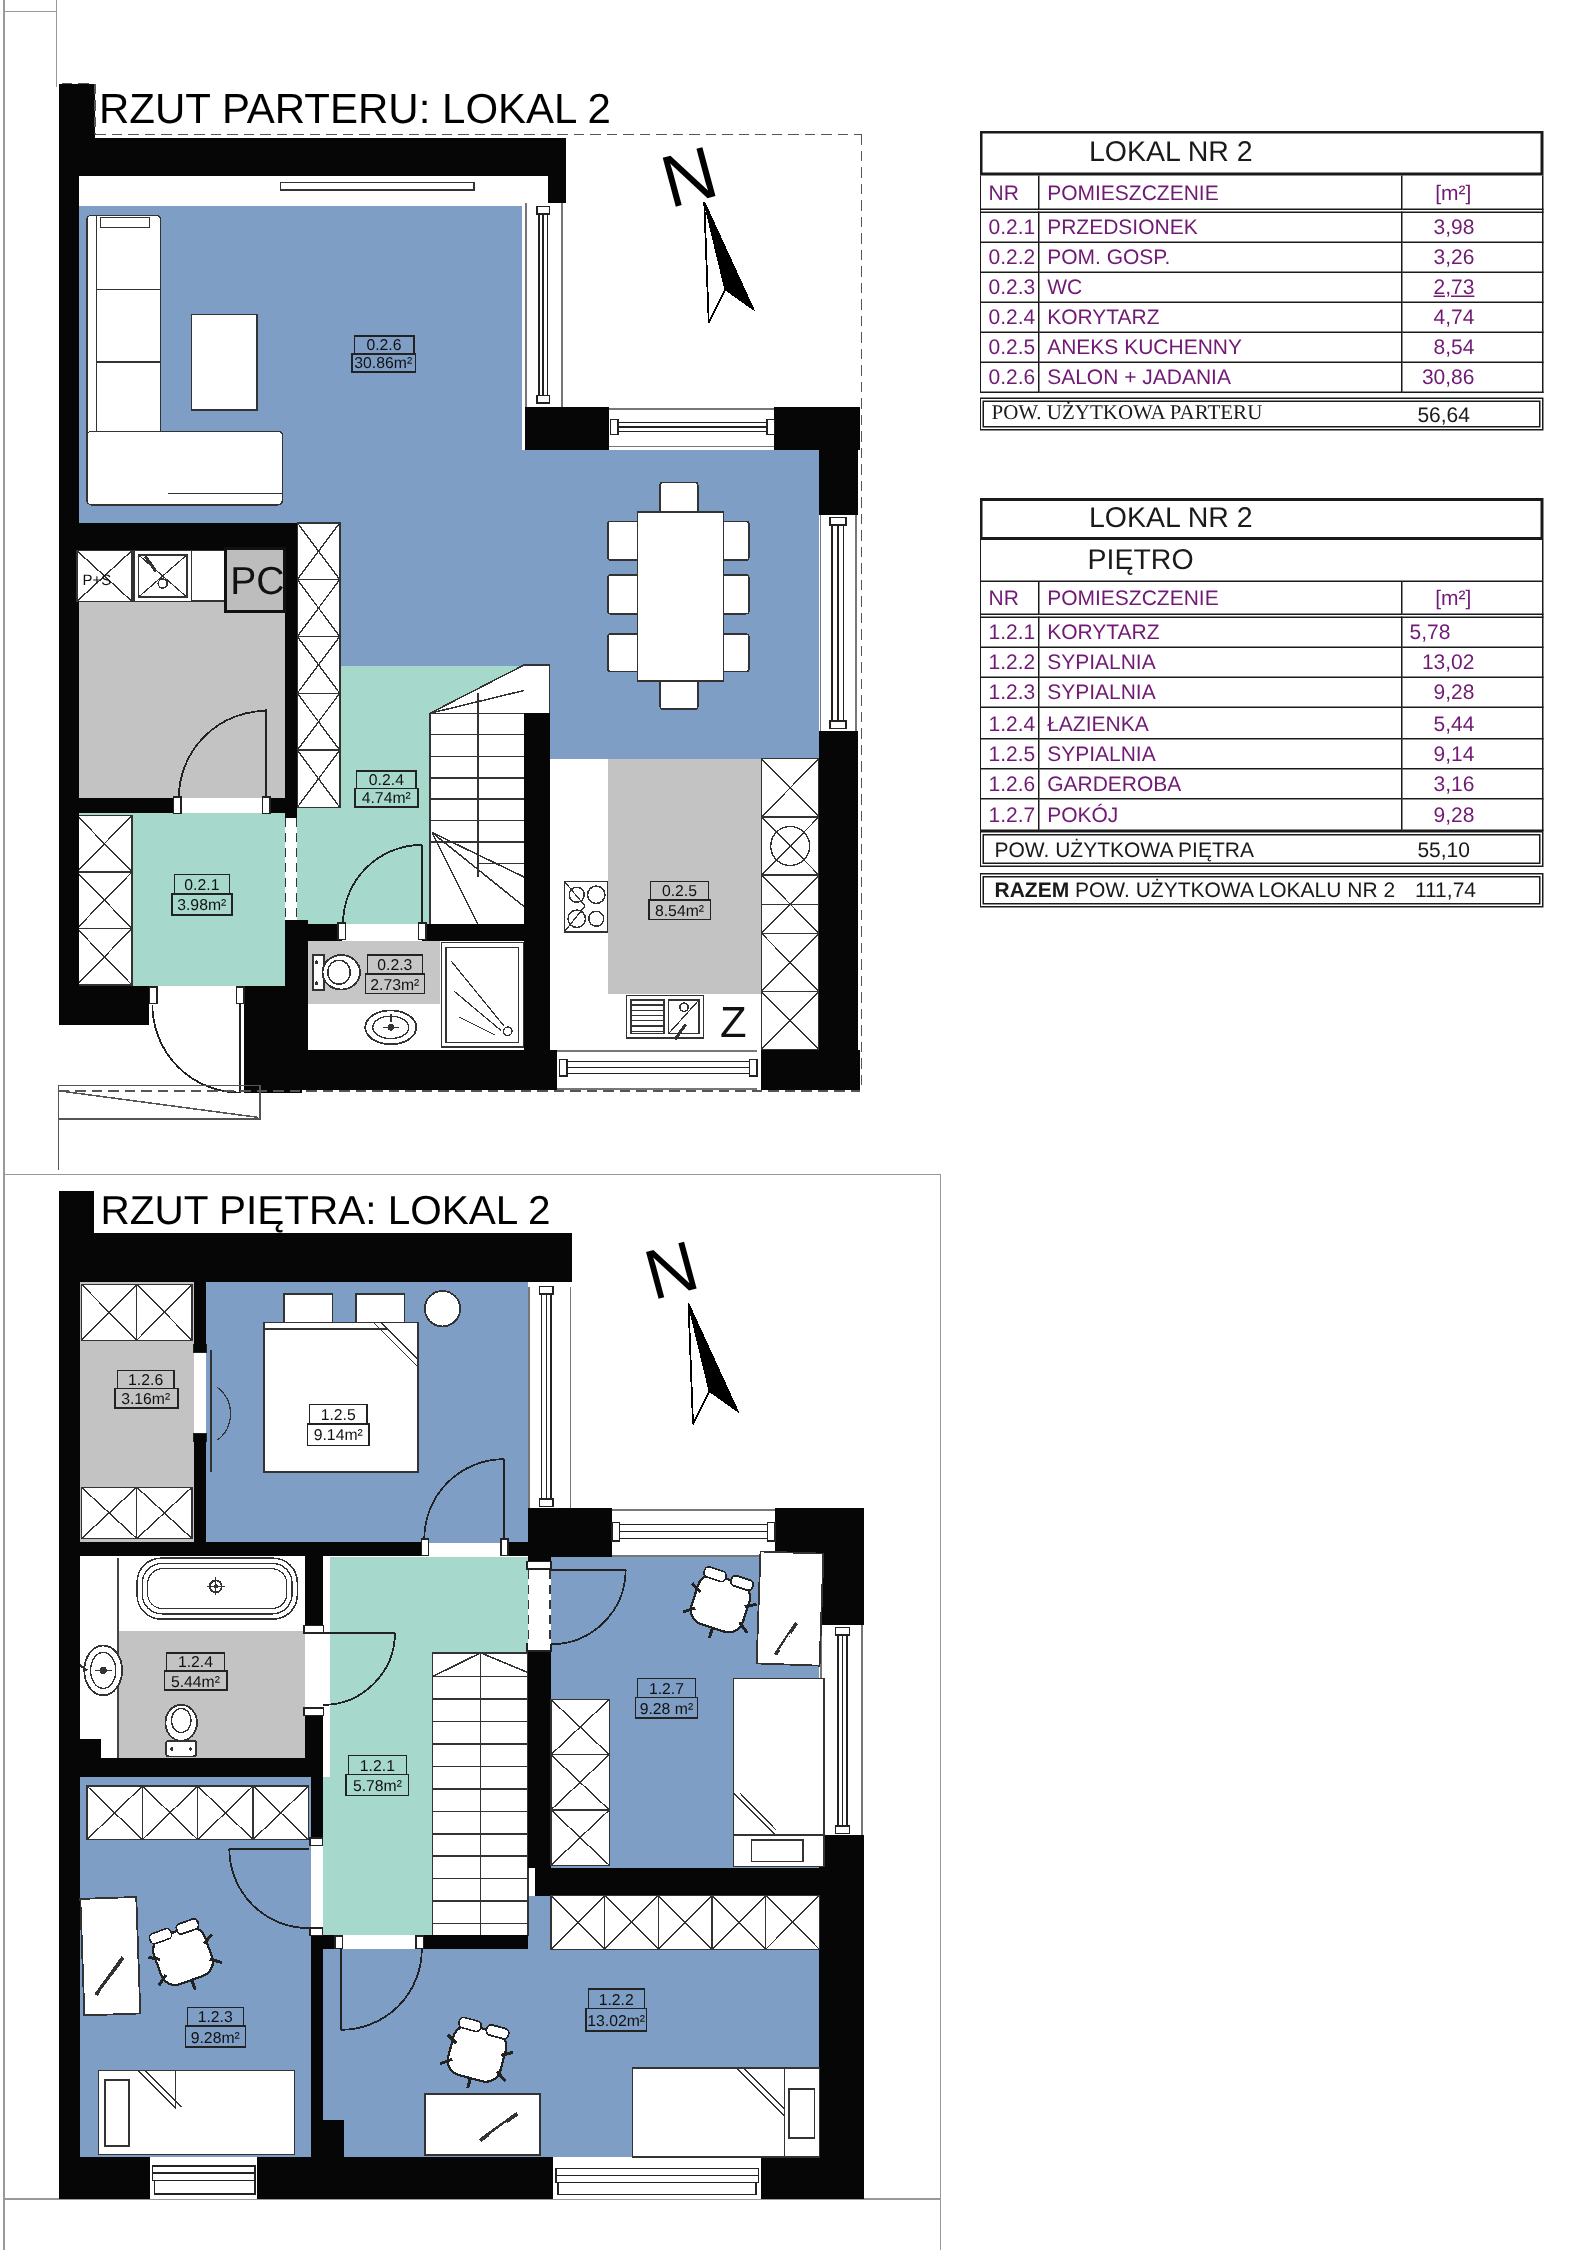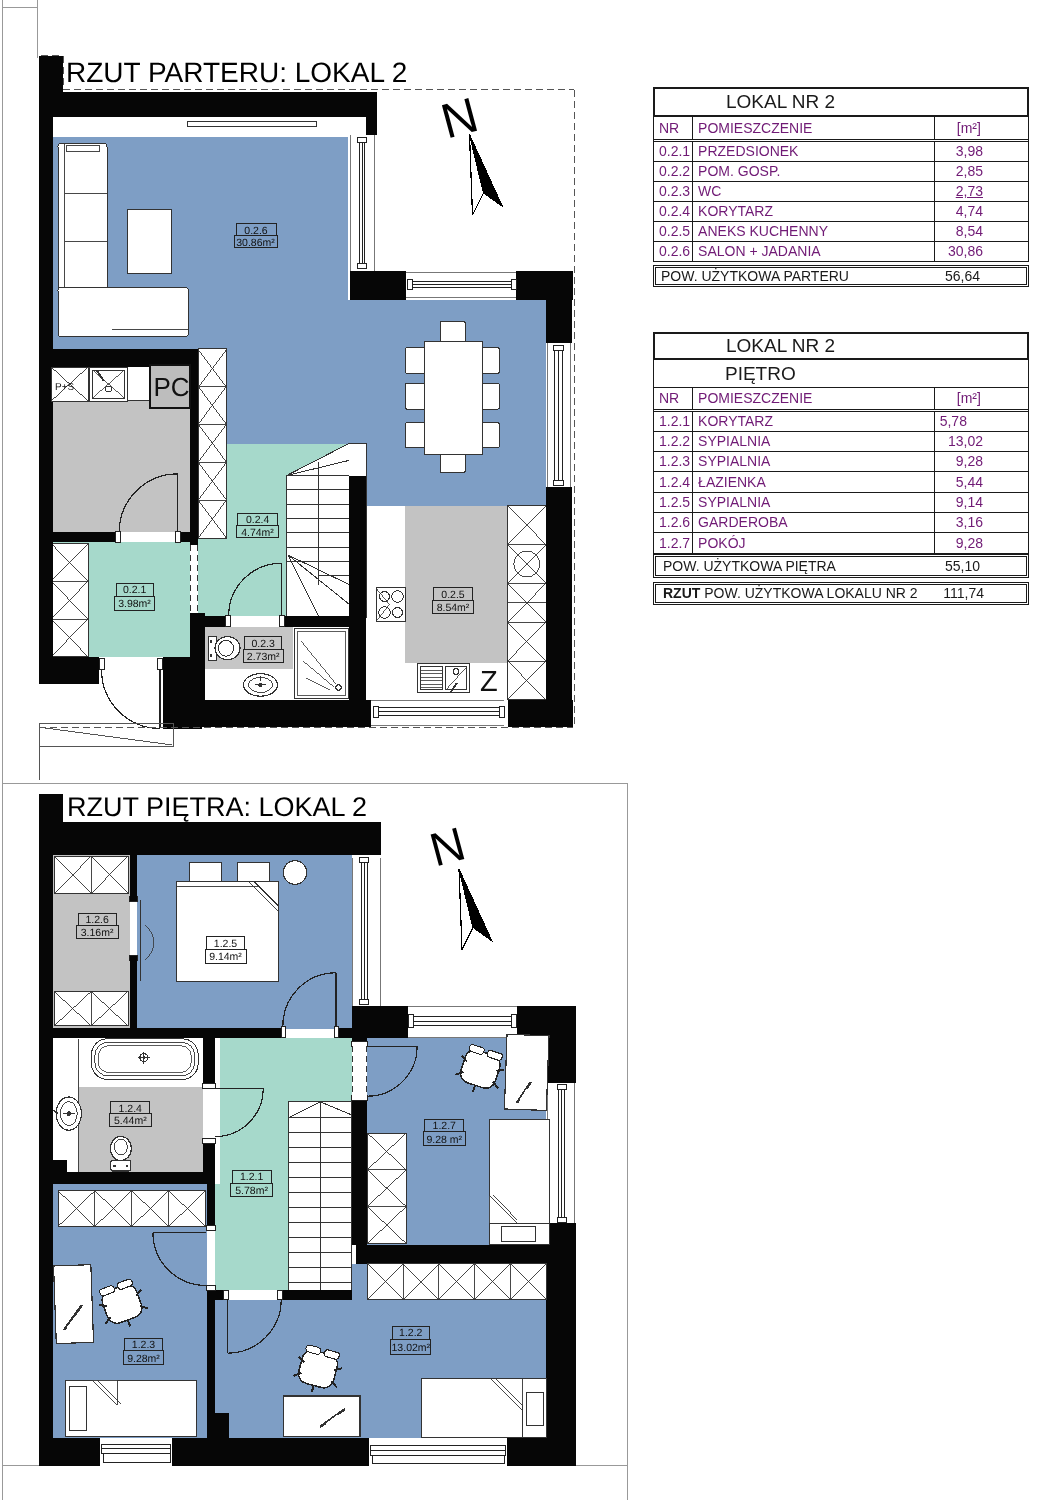--- a/index.html
+++ b/index.html
@@ -861,21 +861,21 @@
               <td colspan="3" style="border-bottom:1px solid #1a1a1a;padding:0;"></td>
             </tr>
 <tr style="height:20px;">
               <td style="border-right:1px solid #1a1a1a;border-bottom:1px solid #1a1a1a;">0.2.1</td>
               <td style="border-right:1px solid #1a1a1a;border-bottom:1px solid #1a1a1a;">PRZEDSIONEK</td>
               <td style="border-bottom:1px solid #1a1a1a;text-align:right;padding-right:46px;">3,98</td>
             </tr>
 <tr style="height:20px;">
               <td style="border-right:1px solid #1a1a1a;border-bottom:1px solid #1a1a1a;">0.2.2</td>
               <td style="border-right:1px solid #1a1a1a;border-bottom:1px solid #1a1a1a;">POM. GOSP.</td>
-              <td style="border-bottom:1px solid #1a1a1a;text-align:right;padding-right:46px;">2,85</td>
+              <td style="border-bottom:1px solid #1a1a1a;text-align:right;padding-right:46px;">3,26</td>
             </tr>
 <tr style="height:20px;">
               <td style="border-right:1px solid #1a1a1a;border-bottom:1px solid #1a1a1a;">0.2.3</td>
               <td style="border-right:1px solid #1a1a1a;border-bottom:1px solid #1a1a1a;">WC</td>
               <td style="border-bottom:1px solid #1a1a1a;text-align:right;padding-right:46px;text-decoration:underline;">2,73</td>
             </tr>
 <tr style="height:20px;">
               <td style="border-right:1px solid #1a1a1a;border-bottom:1px solid #1a1a1a;">0.2.4</td>
               <td style="border-right:1px solid #1a1a1a;border-bottom:1px solid #1a1a1a;">KORYTARZ</td>
               <td style="border-bottom:1px solid #1a1a1a;text-align:right;padding-right:46px;">4,74</td>
@@ -889,21 +889,21 @@
               <td style="border-right:1px solid #1a1a1a;border-bottom:1px solid #1a1a1a;">0.2.6</td>
               <td style="border-right:1px solid #1a1a1a;border-bottom:1px solid #1a1a1a;">SALON + JADANIA</td>
               <td style="border-bottom:1px solid #1a1a1a;text-align:right;padding-right:46px;">30,86</td>
             </tr>
 </tbody>
         </table>
 </div>
 
 <div class="sumbox" style="margin-top:3px;">
 <div class="sumin" style="height:18px;">
-          <span style="padding-left:5px;">POW. UŻYTKOWA PARTERU</span>
+          <span style="padding-left:5px;font-family:Liberation Serif, serif;">POW. UŻYTKOWA PARTERU</span>
           <span style="padding-right:46px;">56,64</span>
         </div>
 </div>
 </div>
 
 <div class="tbl" style="top:332px;">
 
 <div class="hdrbox" style="height:28px;line-height:24px;padding-left:71px;">LOKAL NR 2</div>
 <div style="border-left:1px solid #1a1a1a;border-right:1px solid #1a1a1a;">
 
@@ -960,18 +960,18 @@
 
 <div class="sumbox" style="margin-top:0;">
 <div class="sumin" style="height:20px;">
           <span style="padding-left:7px;">POW. UŻYTKOWA PIĘTRA</span>
           <span style="padding-right:46px;">55,10</span>
         </div>
 </div>
 
 <div class="sumbox" style="margin-top:4px;">
 <div class="sumin" style="height:19px;">
-          <span style="padding-left:7px;"><b>RZUT</b> POW. UŻYTKOWA LOKALU NR 2</span>
+          <span style="padding-left:7px;"><b>RAZEM</b> POW. UŻYTKOWA LOKALU NR 2</span>
           <span style="padding-right:42px;">111,74</span>
         </div>
 </div>
 </div>
 </div>
 
 </body></html>

